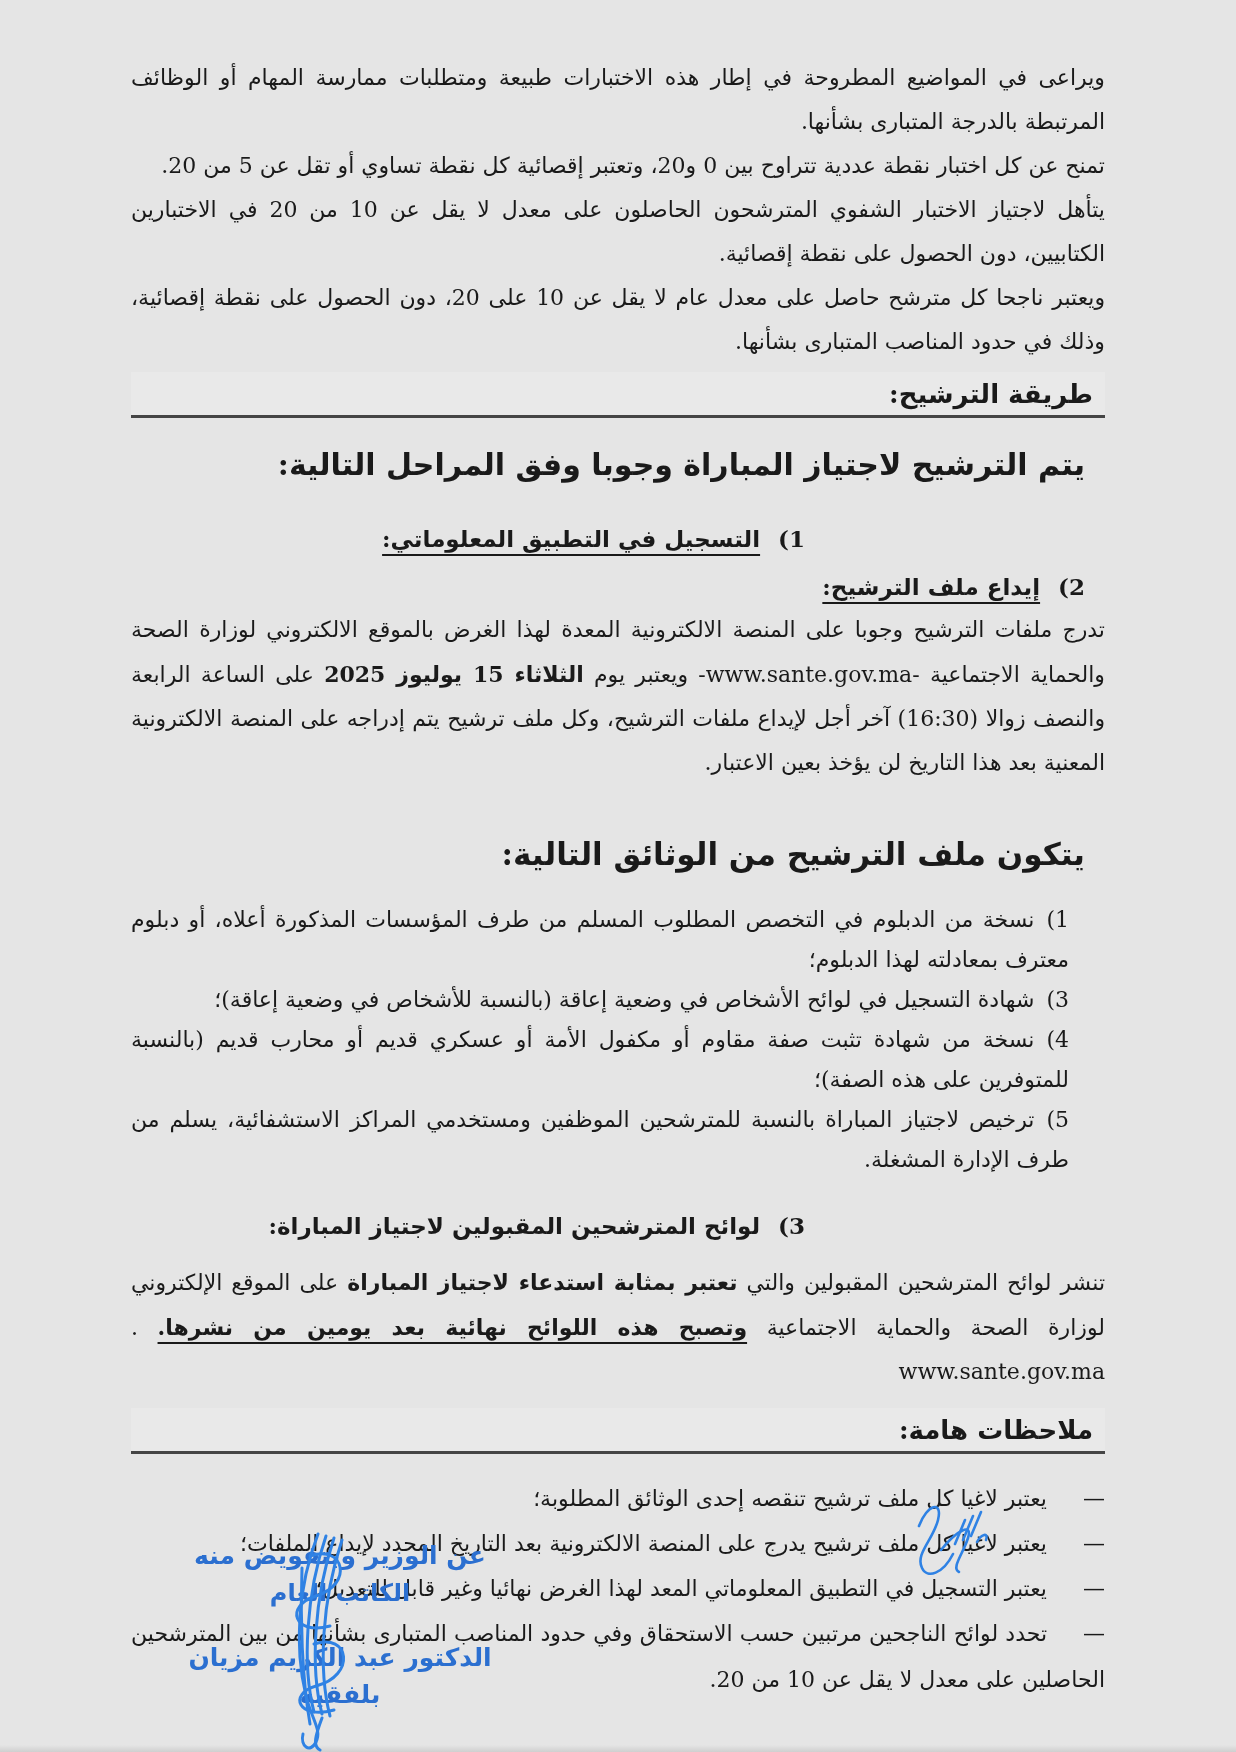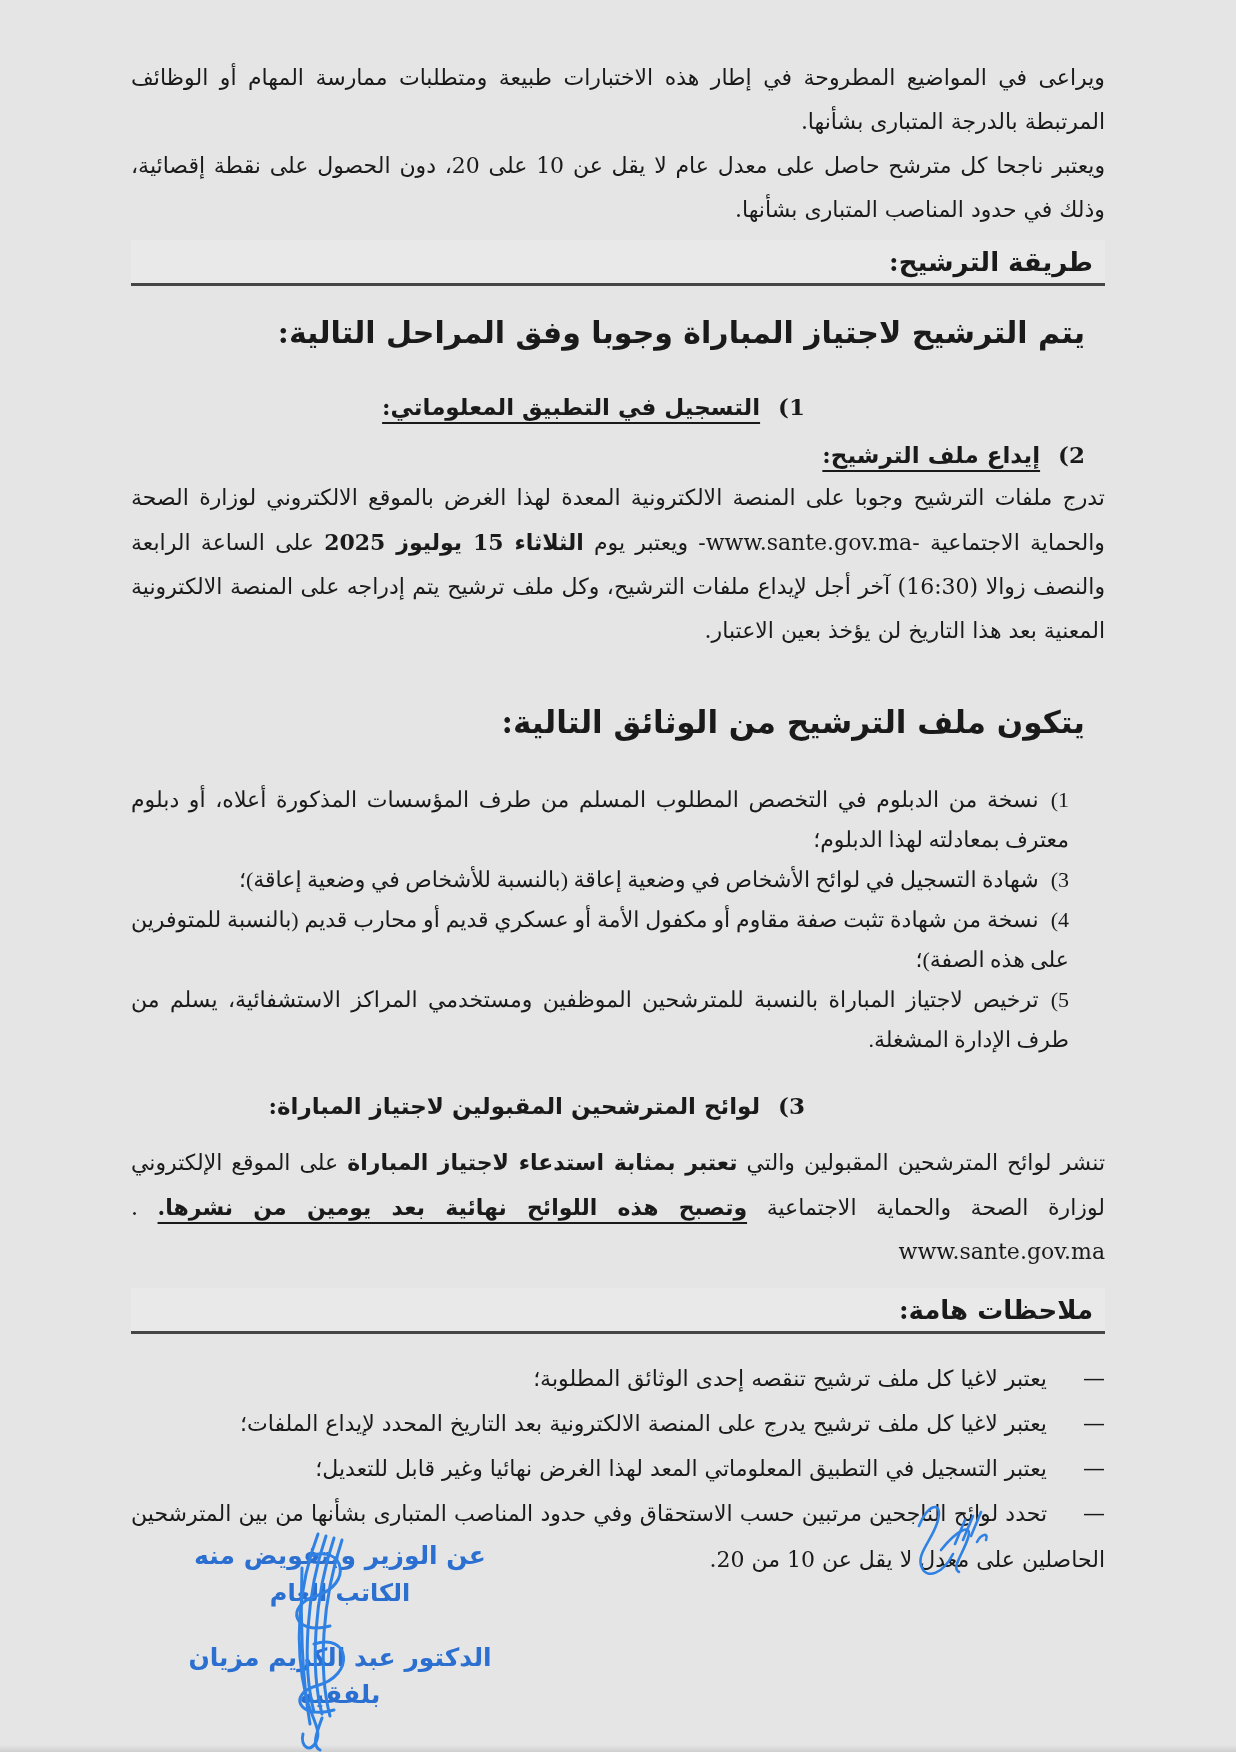--- a/index.html
+++ b/index.html
@@ -45,21 +45,21 @@
   .indent-lg{margin-right:300px;margin-top:24px;}
   .indent-sm{margin-right:20px;}
   .step-heading .step-num{margin-left:10px;}
   .body-para{margin-top:0;}
   .body-para .bold{font-weight:bold;}
   .url{direction:ltr;unicode-bidi:embed;font-family:"DejaVu Serif","Liberation Serif",serif;}
   .docs-title{
     margin-top:40px;margin-right:20px;
     font-size:31px;font-weight:bold;line-height:1.9;
   }
-  .doc-list{margin-top:28px;margin-right:36px;font-family:Liberation Serif, serif;}
+  .doc-list{margin-top:16px;margin-right:36px;}
   .doc-item{
     font-size:22px;line-height:1.82;
     text-align:justify;
   }
   .doc-item .doc-num{display:inline-block;margin-left:12px;}
   .heading3{margin-top:24px;}
   .accepted-para{margin-top:12px;}
   .accepted-para .bold{font-weight:bold;}
   .accepted-para .bold-underline{
     font-weight:bold;text-decoration:underline;
@@ -87,20 +87,22 @@
   }
 </style>
 </head>
 <body>
 
 <div class="page">
   <div class="content">
 
     <div class="intro-block">
       <p class="para">ويراعى في المواضيع المطروحة في إطار هذه الاختبارات طبيعة ومتطلبات ممارسة المهام أو الوظائف المرتبطة بالدرجة المتبارى بشأنها.</p>
+      <p class="para">تمنح عن كل اختبار نقطة عددية تتراوح بين 0 و20، وتعتبر إقصائية كل نقطة تساوي أو تقل عن 5 من 20.</p>
+      <p class="para">يتأهل لاجتياز الاختبار الشفوي المترشحون الحاصلون على معدل لا يقل عن 10 من 20 في الاختبارين الكتابيين، دون الحصول على نقطة إقصائية.</p>
       <p class="para">ويعتبر ناجحا كل مترشح حاصل على معدل عام لا يقل عن 10 على 20، دون الحصول على نقطة إقصائية، وذلك في حدود المناصب المتبارى بشأنها.</p>
     </div>
 
     <div class="band">
       <span>طريقة الترشيح:</span>
     </div>
 
     <p class="bold-intro">يتم الترشيح لاجتياز المباراة وجوبا وفق المراحل التالية:</p>
 
     <p class="step-heading indent-lg">

